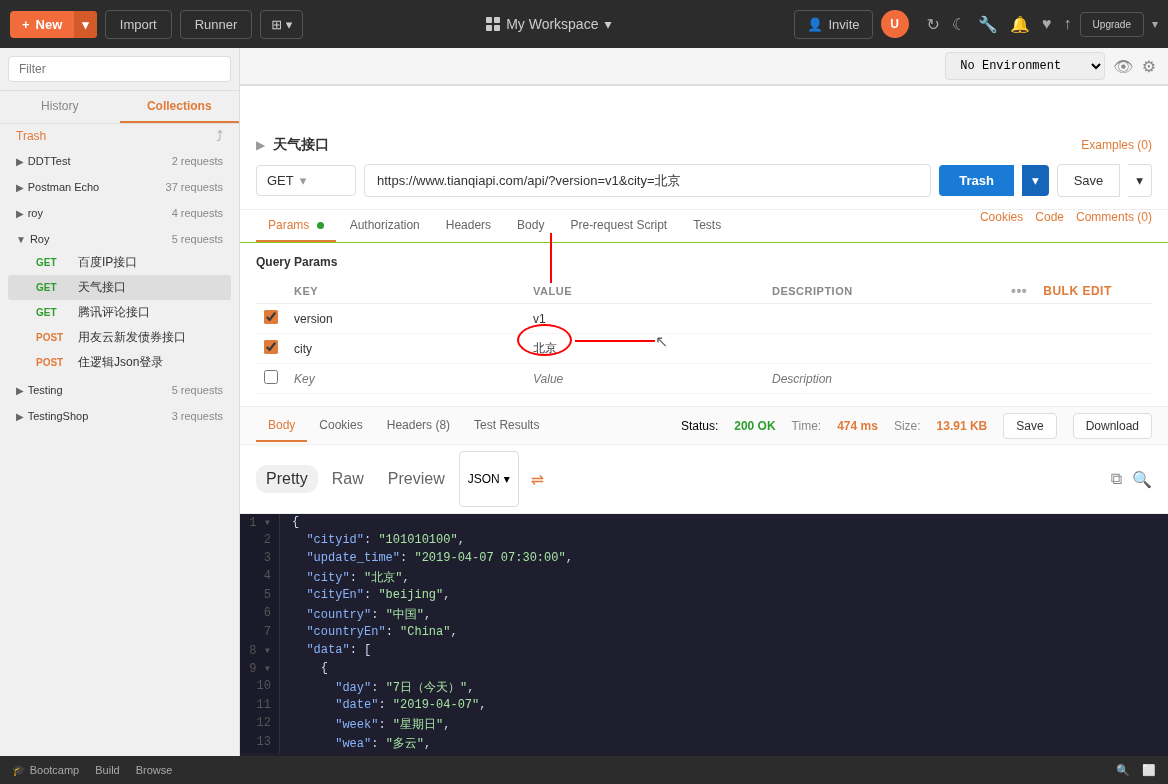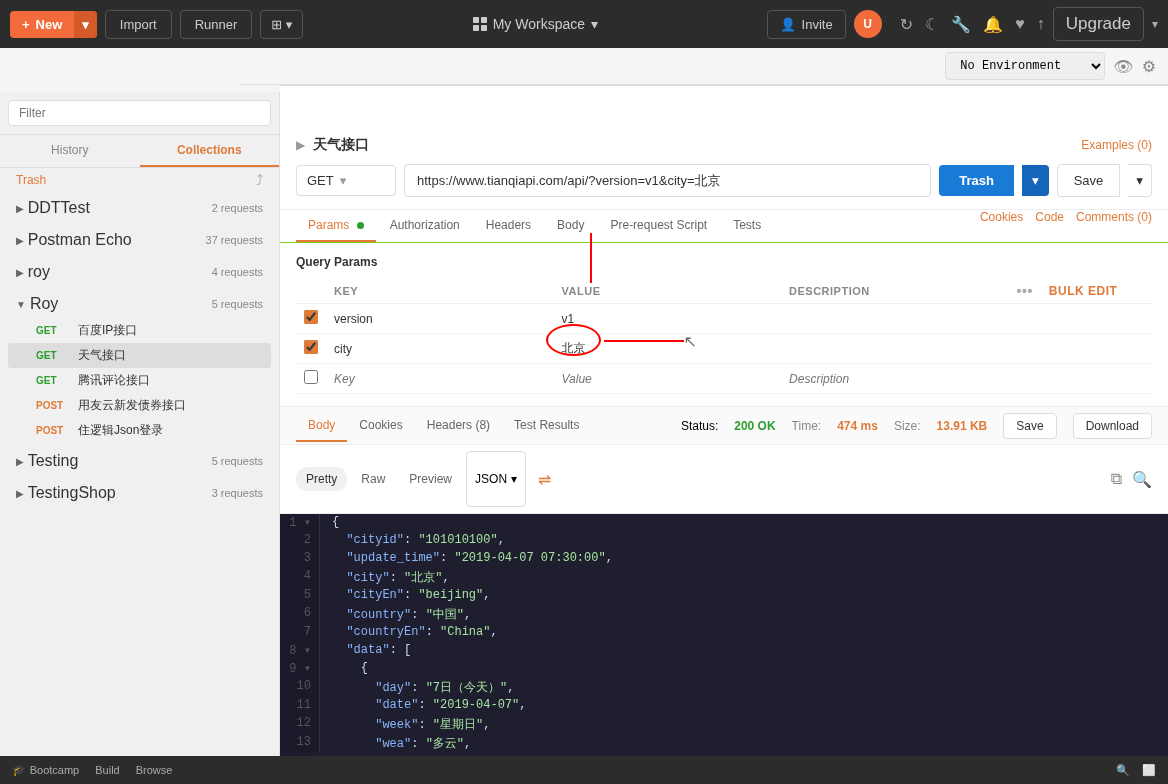--- a/index.html
+++ b/index.html
@@ -9,40 +9,40 @@
     .topbar { display: flex; align-items: center; background: #2c2c2c; height: 48px; padding: 0 10px; gap: 8px; }
     .btn-new { background: #f26b3a; color: white; border: none; border-radius: 4px; padding: 6px 12px; font-size: 13px; font-weight: 600; cursor: pointer; display: flex; align-items: center; gap: 6px; }
     .btn-new .arrow { background: #d45a2a; padding: 6px 8px; border-radius: 0 4px 4px 0; margin: -6px -12px -6px 6px; }
     .btn-topbar { background: transparent; color: #ccc; border: 1px solid #555; border-radius: 4px; padding: 6px 14px; font-size: 13px; cursor: pointer; }
     .workspace-title { margin: 0 auto; display: flex; align-items: center; gap: 6px; color: #ccc; font-size: 14px; cursor: pointer; }
     .workspace-icon { display: inline-grid; grid-template-columns: 1fr 1fr; gap: 2px; width: 14px; height: 14px; }
     .workspace-icon span { background: #ccc; border-radius: 1px; }
     .topbar-icons { display: flex; align-items: center; gap: 12px; margin-left: 10px; }
     .topbar-icon { color: #aaa; font-size: 16px; cursor: pointer; }
     .avatar { width: 28px; height: 28px; border-radius: 50%; background: #f26b3a; display: flex; align-items: center; justify-content: center; font-size: 12px; color: white; font-weight: bold; }
-    .btn-upgrade { background: transparent; color: #ccc; border: 1px solid #555; border-radius: 4px; padding: 6px 12px; font-size: 17px; cursor: pointer; }
+    .btn-upgrade { background: transparent; color: #ccc; border: 1px solid #555; border-radius: 4px; padding: 6px 12px; font-size: 10px; cursor: pointer; }
     .btn-invite { background: transparent; color: #ccc; border: 1px solid #555; border-radius: 4px; padding: 6px 12px; font-size: 13px; cursor: pointer; display: flex; align-items: center; gap: 5px; }
 
     
     .main-layout { display: flex; height: calc(784px - 48px); }
 
     
-    .sidebar { width: 280px; background: #f0f0f0; border-right: 1px solid #ddd; display: flex; flex-direction: column; margin-top: 44px; }
+    .sidebar { width: 240px; background: #f0f0f0; border-right: 1px solid #ddd; display: flex; flex-direction: column; }
     .sidebar-search { padding: 8px; border-bottom: 1px solid #ddd; }
     .sidebar-search input { width: 100%; border: 1px solid #ddd; border-radius: 4px; padding: 5px 10px; font-size: 12px; background: white; }
     .sidebar-tabs { display: flex; border-bottom: 1px solid #ddd; }
     .sidebar-tab { flex: 1; padding: 8px; text-align: center; font-size: 12px; color: #888; cursor: pointer; }
     .sidebar-tab.active { color: #e07b39; border-bottom: 2px solid #e07b39; font-weight: 600; }
     .trash-section { padding: 4px 16px; display: flex; align-items: center; justify-content: space-between; }
     .trash-label { color: #e07b39; font-size: 12px; font-weight: 500; cursor: pointer; }
     .trash-icon { color: #aaa; font-size: 14px; cursor: pointer; }
     .collection-group { padding: 2px 8px; }
     .coll-header { display: flex; align-items: center; gap: 4px; padding: 5px 8px; cursor: pointer; border-radius: 3px; }
     .coll-chevron { color: #666; font-size: 10px; }
-    .coll-name { font-size: 16px; color: #333; font-weight: 500; flex: 1; }
+    .coll-name { font-size: 11px; color: #333; font-weight: 500; flex: 1; }
     .coll-count { font-size: 11px; color: #888; }
     .request-item { display: flex; align-items: center; gap: 6px; padding: 4px 8px 4px 28px; cursor: pointer; border-radius: 3px; }
     .request-item.active { background: #ddd; }
     .method-badge { font-size: 10px; font-weight: 700; width: 36px; text-align: left; }
     .method-get { color: #2d9e2d; }
     .method-post { color: #e07b39; }
     .request-name { font-size: 12px; color: #333; }
 
     
     .bottom-bar { display: flex; align-items: center; background: #2c2c2c; height: 28px; padding: 0 12px; gap: 16px; position: absolute; bottom: 0; left: 0; right: 0; }
@@ -105,21 +105,21 @@
     .response-tab { padding: 8px 12px; font-size: 12px; color: #666; cursor: pointer; border-bottom: 2px solid transparent; }
     .response-tab.active { color: #e07b39; border-bottom: 2px solid #e07b39; }
     .response-status { margin-left: auto; display: flex; align-items: center; gap: 16px; font-size: 12px; }
     .status-ok { color: #2d9e2d; font-weight: 600; }
     .status-label { color: #888; }
     .status-val { color: #e07b39; font-weight: 600; }
     .btn-response { background: white; border: 1px solid #ddd; border-radius: 4px; padding: 5px 12px; font-size: 12px; cursor: pointer; color: #333; }
 
     
     .response-body-tabs { display: flex; align-items: center; padding: 6px 16px; border-bottom: 1px solid #eee; gap: 4px; }
-    .res-tab { padding: 5px 10px; font-size: 12px; color: #666; cursor: pointer; border-radius: 11px; }
+    .res-tab { padding: 5px 10px; font-size: 16px; color: #666; cursor: pointer; border-radius: 11px; }
     .res-tab.active { background: #f0f0f0; color: #333; font-weight: 500; }
     .json-select { border: 1px solid #ddd; border-radius: 4px; padding: 20px 8px; font-size: 12px; cursor: pointer; display: flex; align-items: center; gap: 4px; }
     .res-icon { color: #e07b39; font-size: 16px; cursor: pointer; }
     .res-actions { margin-left: auto; display: flex; gap: 10px; }
     .res-action-icon { color: #888; font-size: 16px; cursor: pointer; }
 
     
     .code-area { flex: 1; background: #1e1e2e; overflow: auto; padding: 0; font-family: 'Courier New', monospace; font-size: 12px; position: relative; }
     .code-line { display: flex; min-height: 18px; }
     .line-num { min-width: 40px; padding: 1px 8px; color: #555; text-align: right; user-select: none; border-right: 1px solid #333; background: #1a1a2a; }

